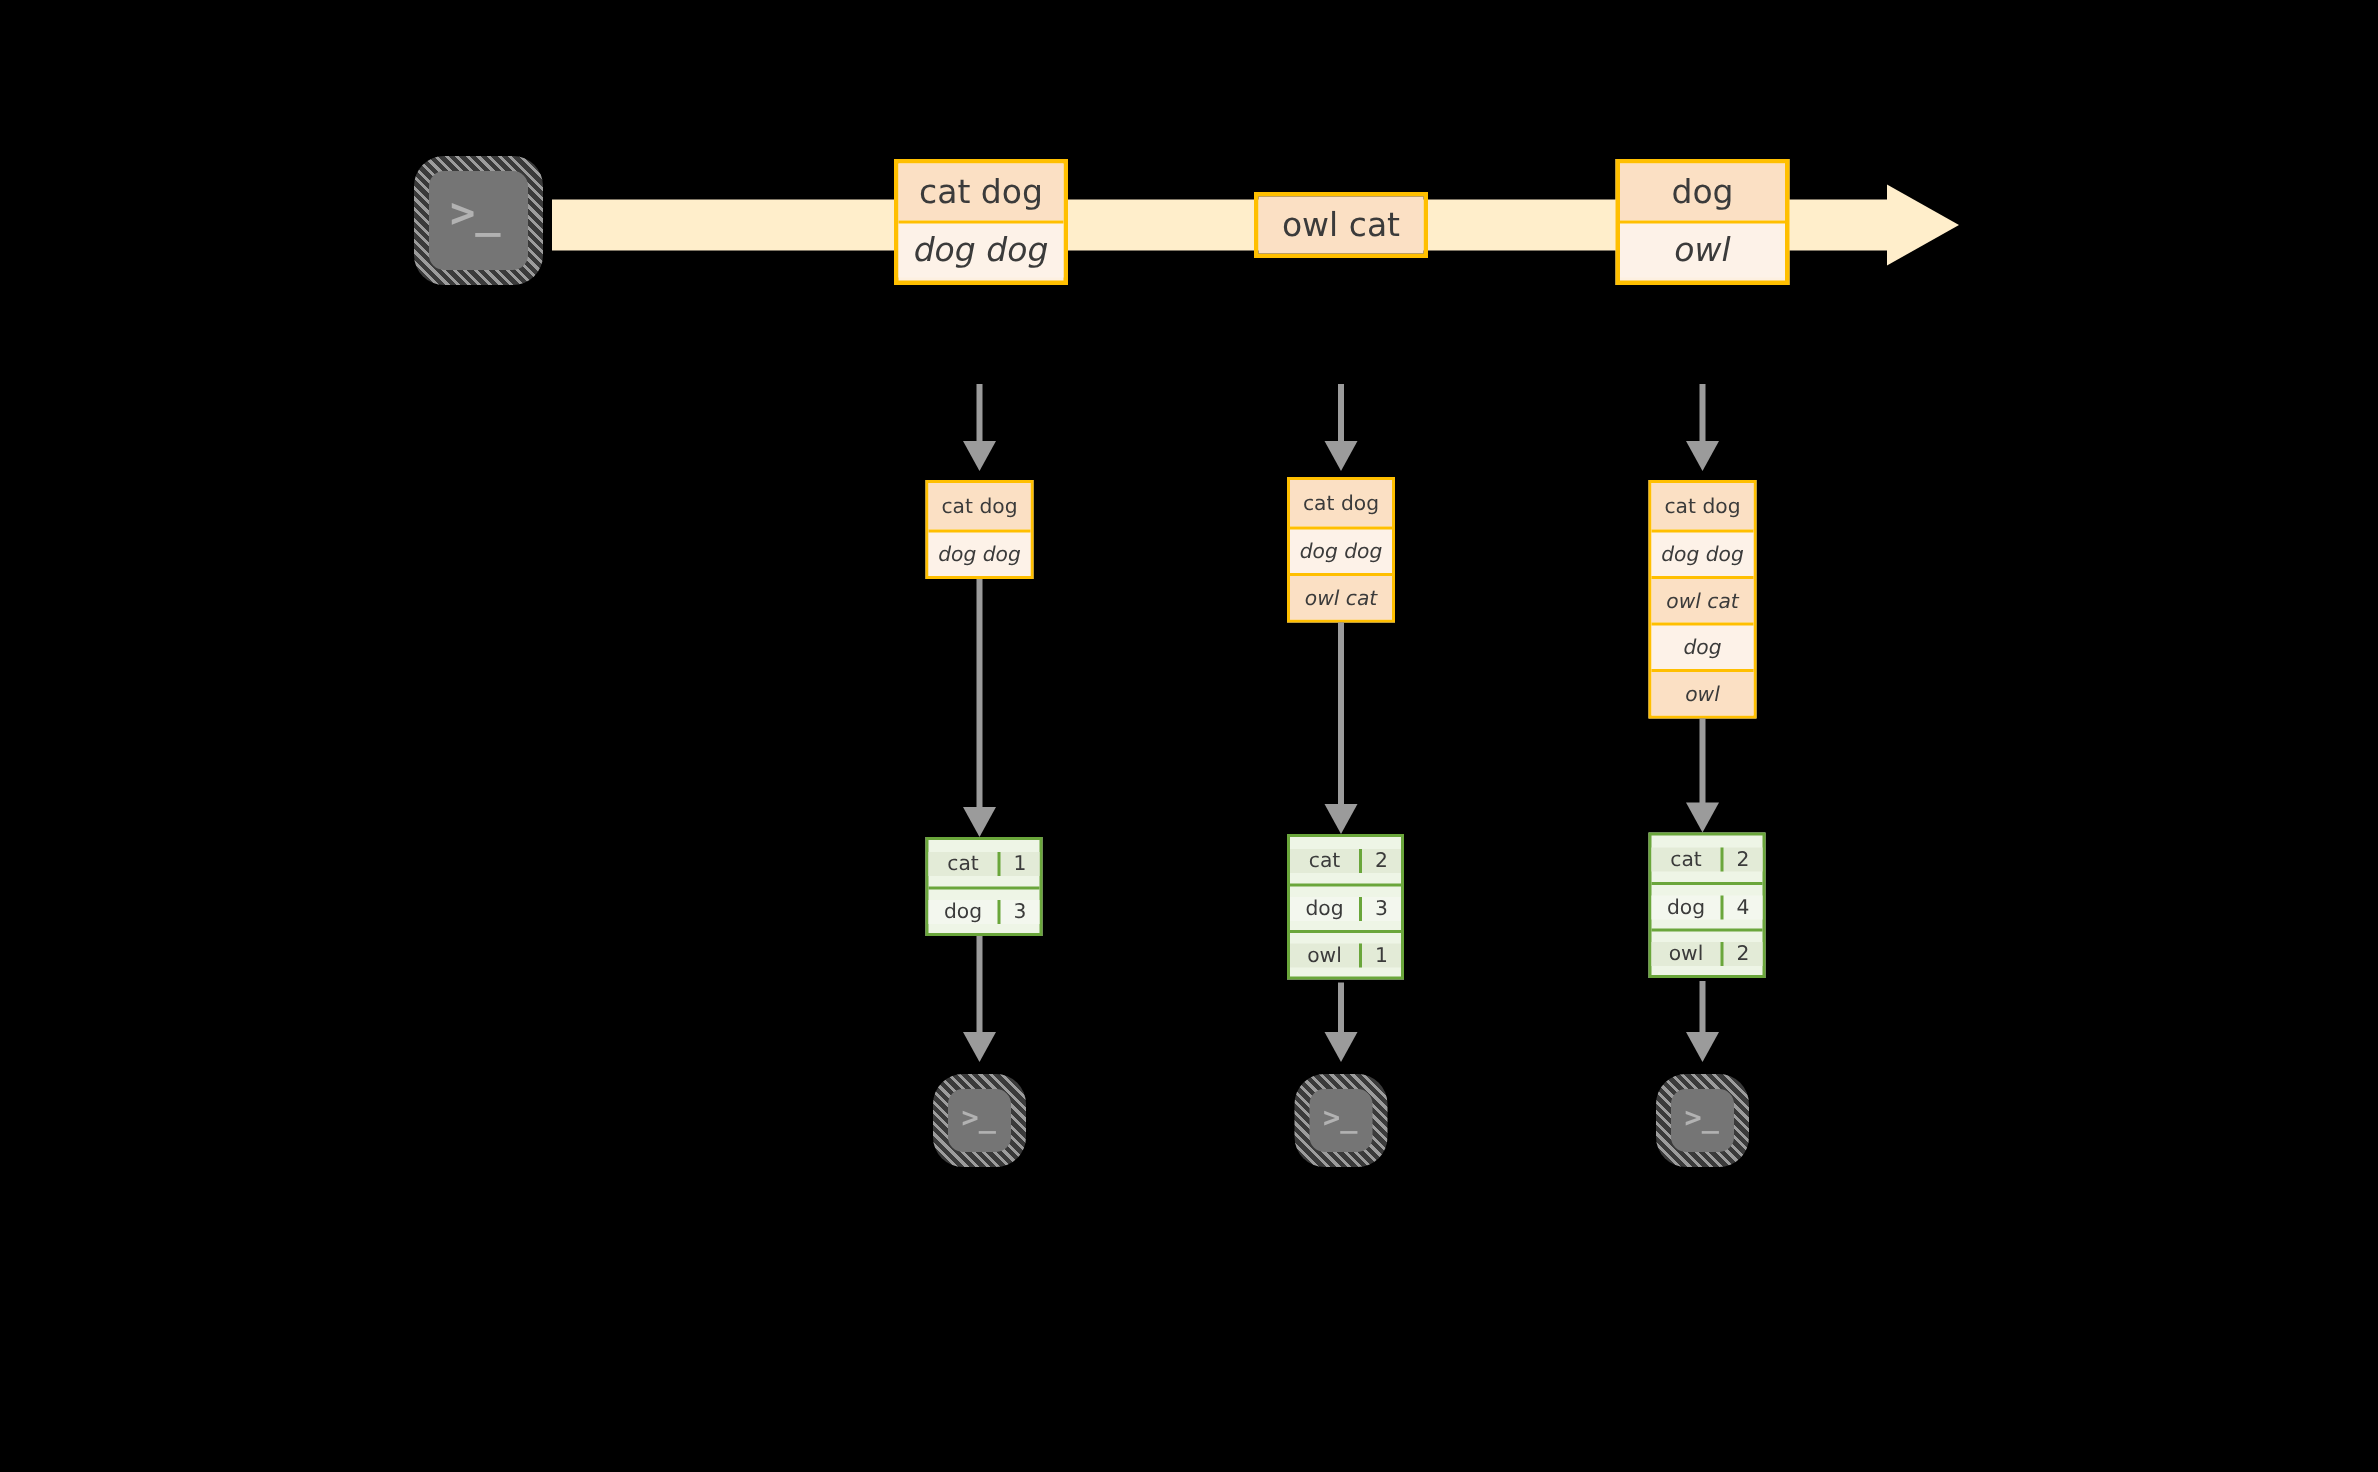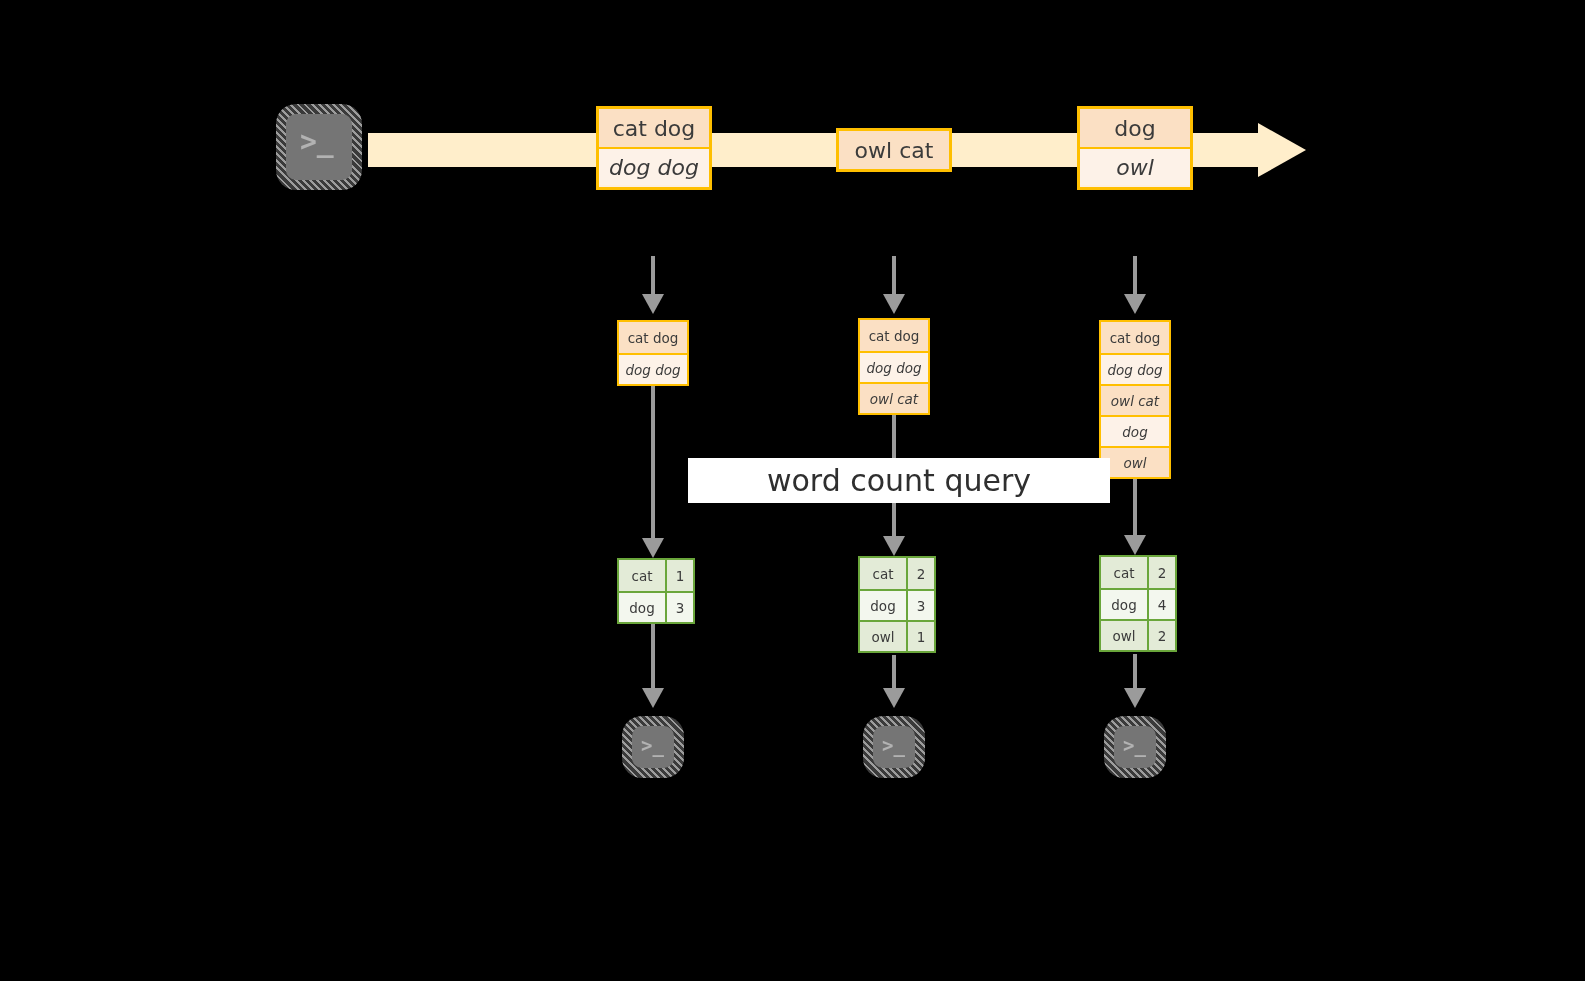--- a/index.html
+++ b/index.html
@@ -117,20 +117,21 @@
     box-sizing: border-box;
     border: 2px solid #6aa63b;
     background: #eef5e6;
     display: flex;
     flex-direction: column;
   }
   .grow {
     display: flex;
     height: 31px;
     box-sizing: border-box;
+    align-items: center;
   }
   .grow + .grow { border-top: 2px solid #6aa63b; }
   .gcell {
     box-sizing: border-box;
     display: flex;
     align-items: center;
     justify-content: center;
     font-size: 13.5px;
     color: #3b3b3b;
   }
@@ -300,17 +301,14 @@
 
   <div class="vline" style="left:1133px; top:654px; height:41px;"></div>
   <div class="vhead" style="left:1124px; top:688px;"></div>
 
   <div class="terminal" style="left:1104px; top:716px; width:62px; height:62px;">
     <div class="hatchborder"></div>
     <div class="face"></div>
     <div class="prompt" style="left:9px; top:10px; font-size:19px;">&gt;_</div>
   </div>
 
-  <div class="banner" style="left:688px; top:458px; width:422px; height:45px;">
-    <span>word count query</span>
-  </div>
 
 </div>
 
 </body></html>

